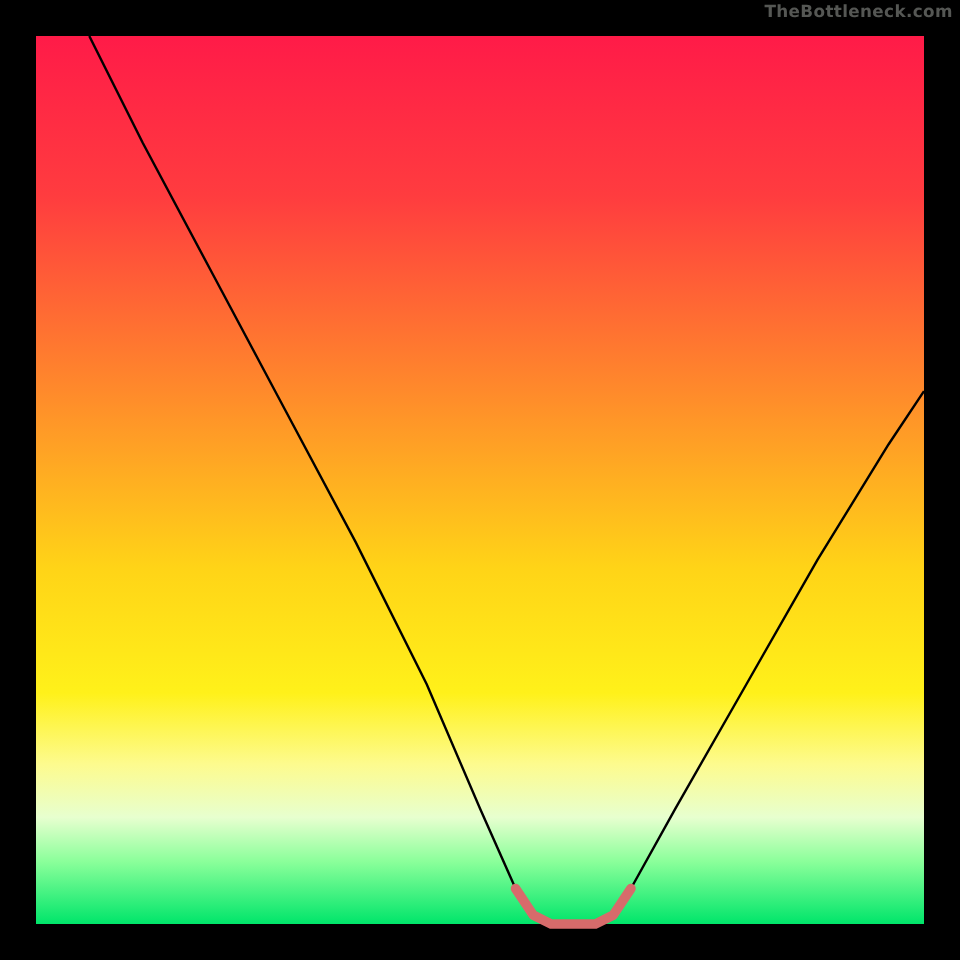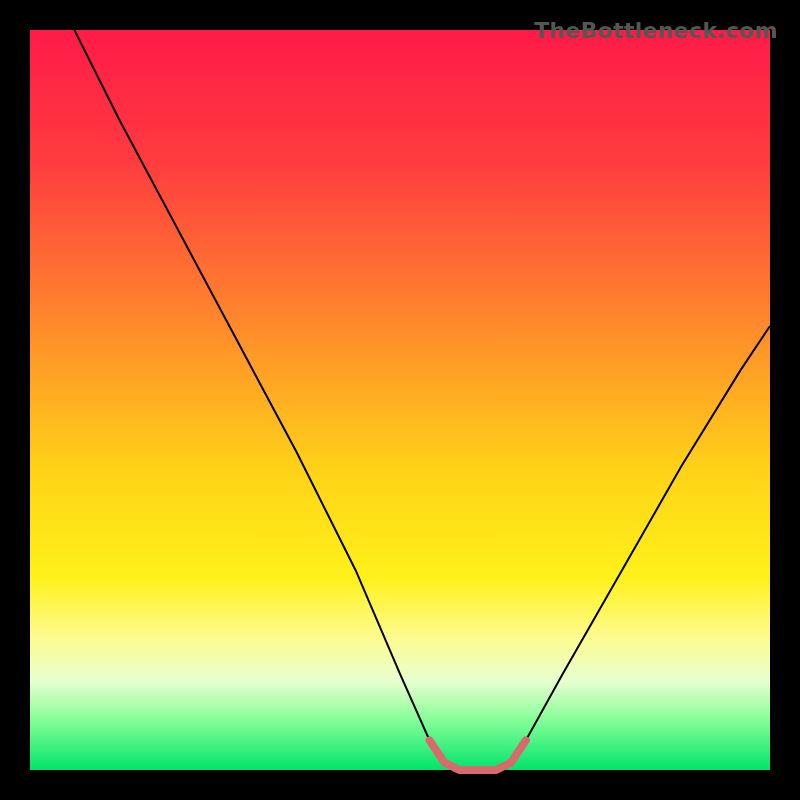--- a/index.html
+++ b/index.html
@@ -13,28 +13,27 @@
   }
   .frame {
     position: relative;
     width: 800px;
     height: 800px;
     background: #000;
   }
   .watermark {
     position: absolute;
     top: 2px;
-    right: 22px;
+    right: 6px;
     color: #555754;
-    font-size: 22px;
+    font-size: 14px;
     font-weight: 600;
     letter-spacing: 0.3px;
     z-index: 10;
     font-family: "DejaVu Sans", Arial, sans-serif;
-    margin-top: 16px;
   }
   svg {
     position: absolute;
     top: 0;
     left: 0;
   }
 </style>
 </head>
 <body>
 <div class="frame">

